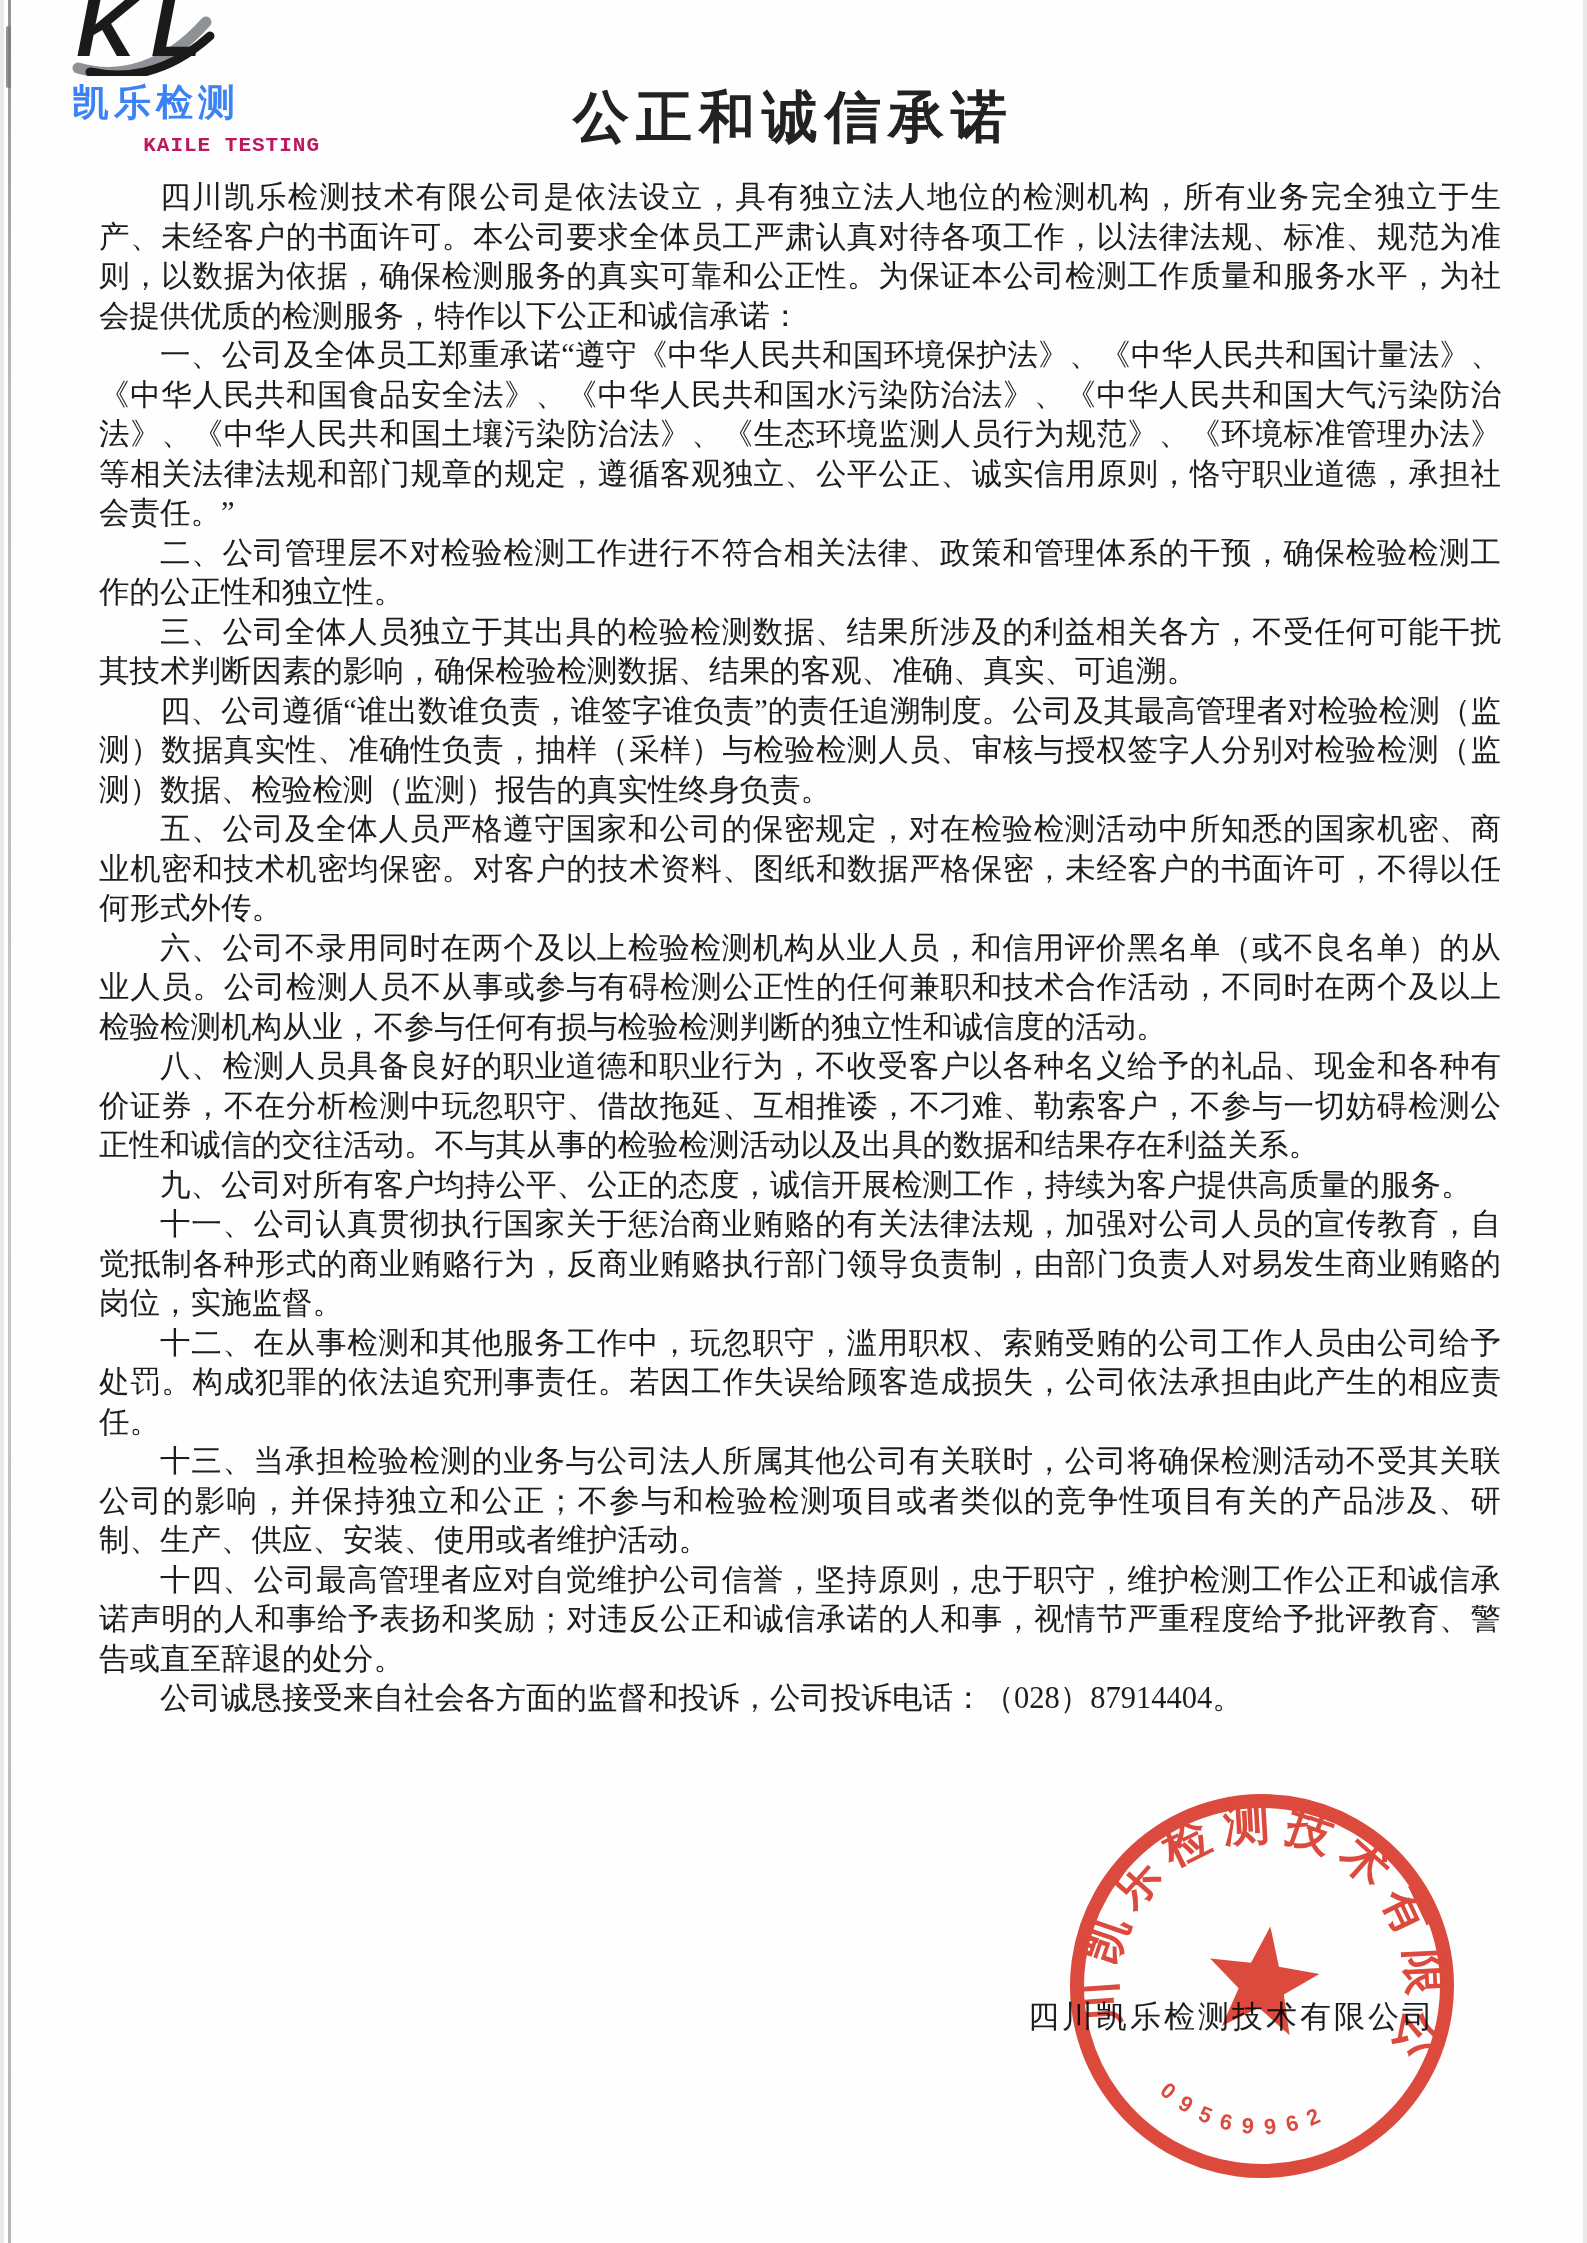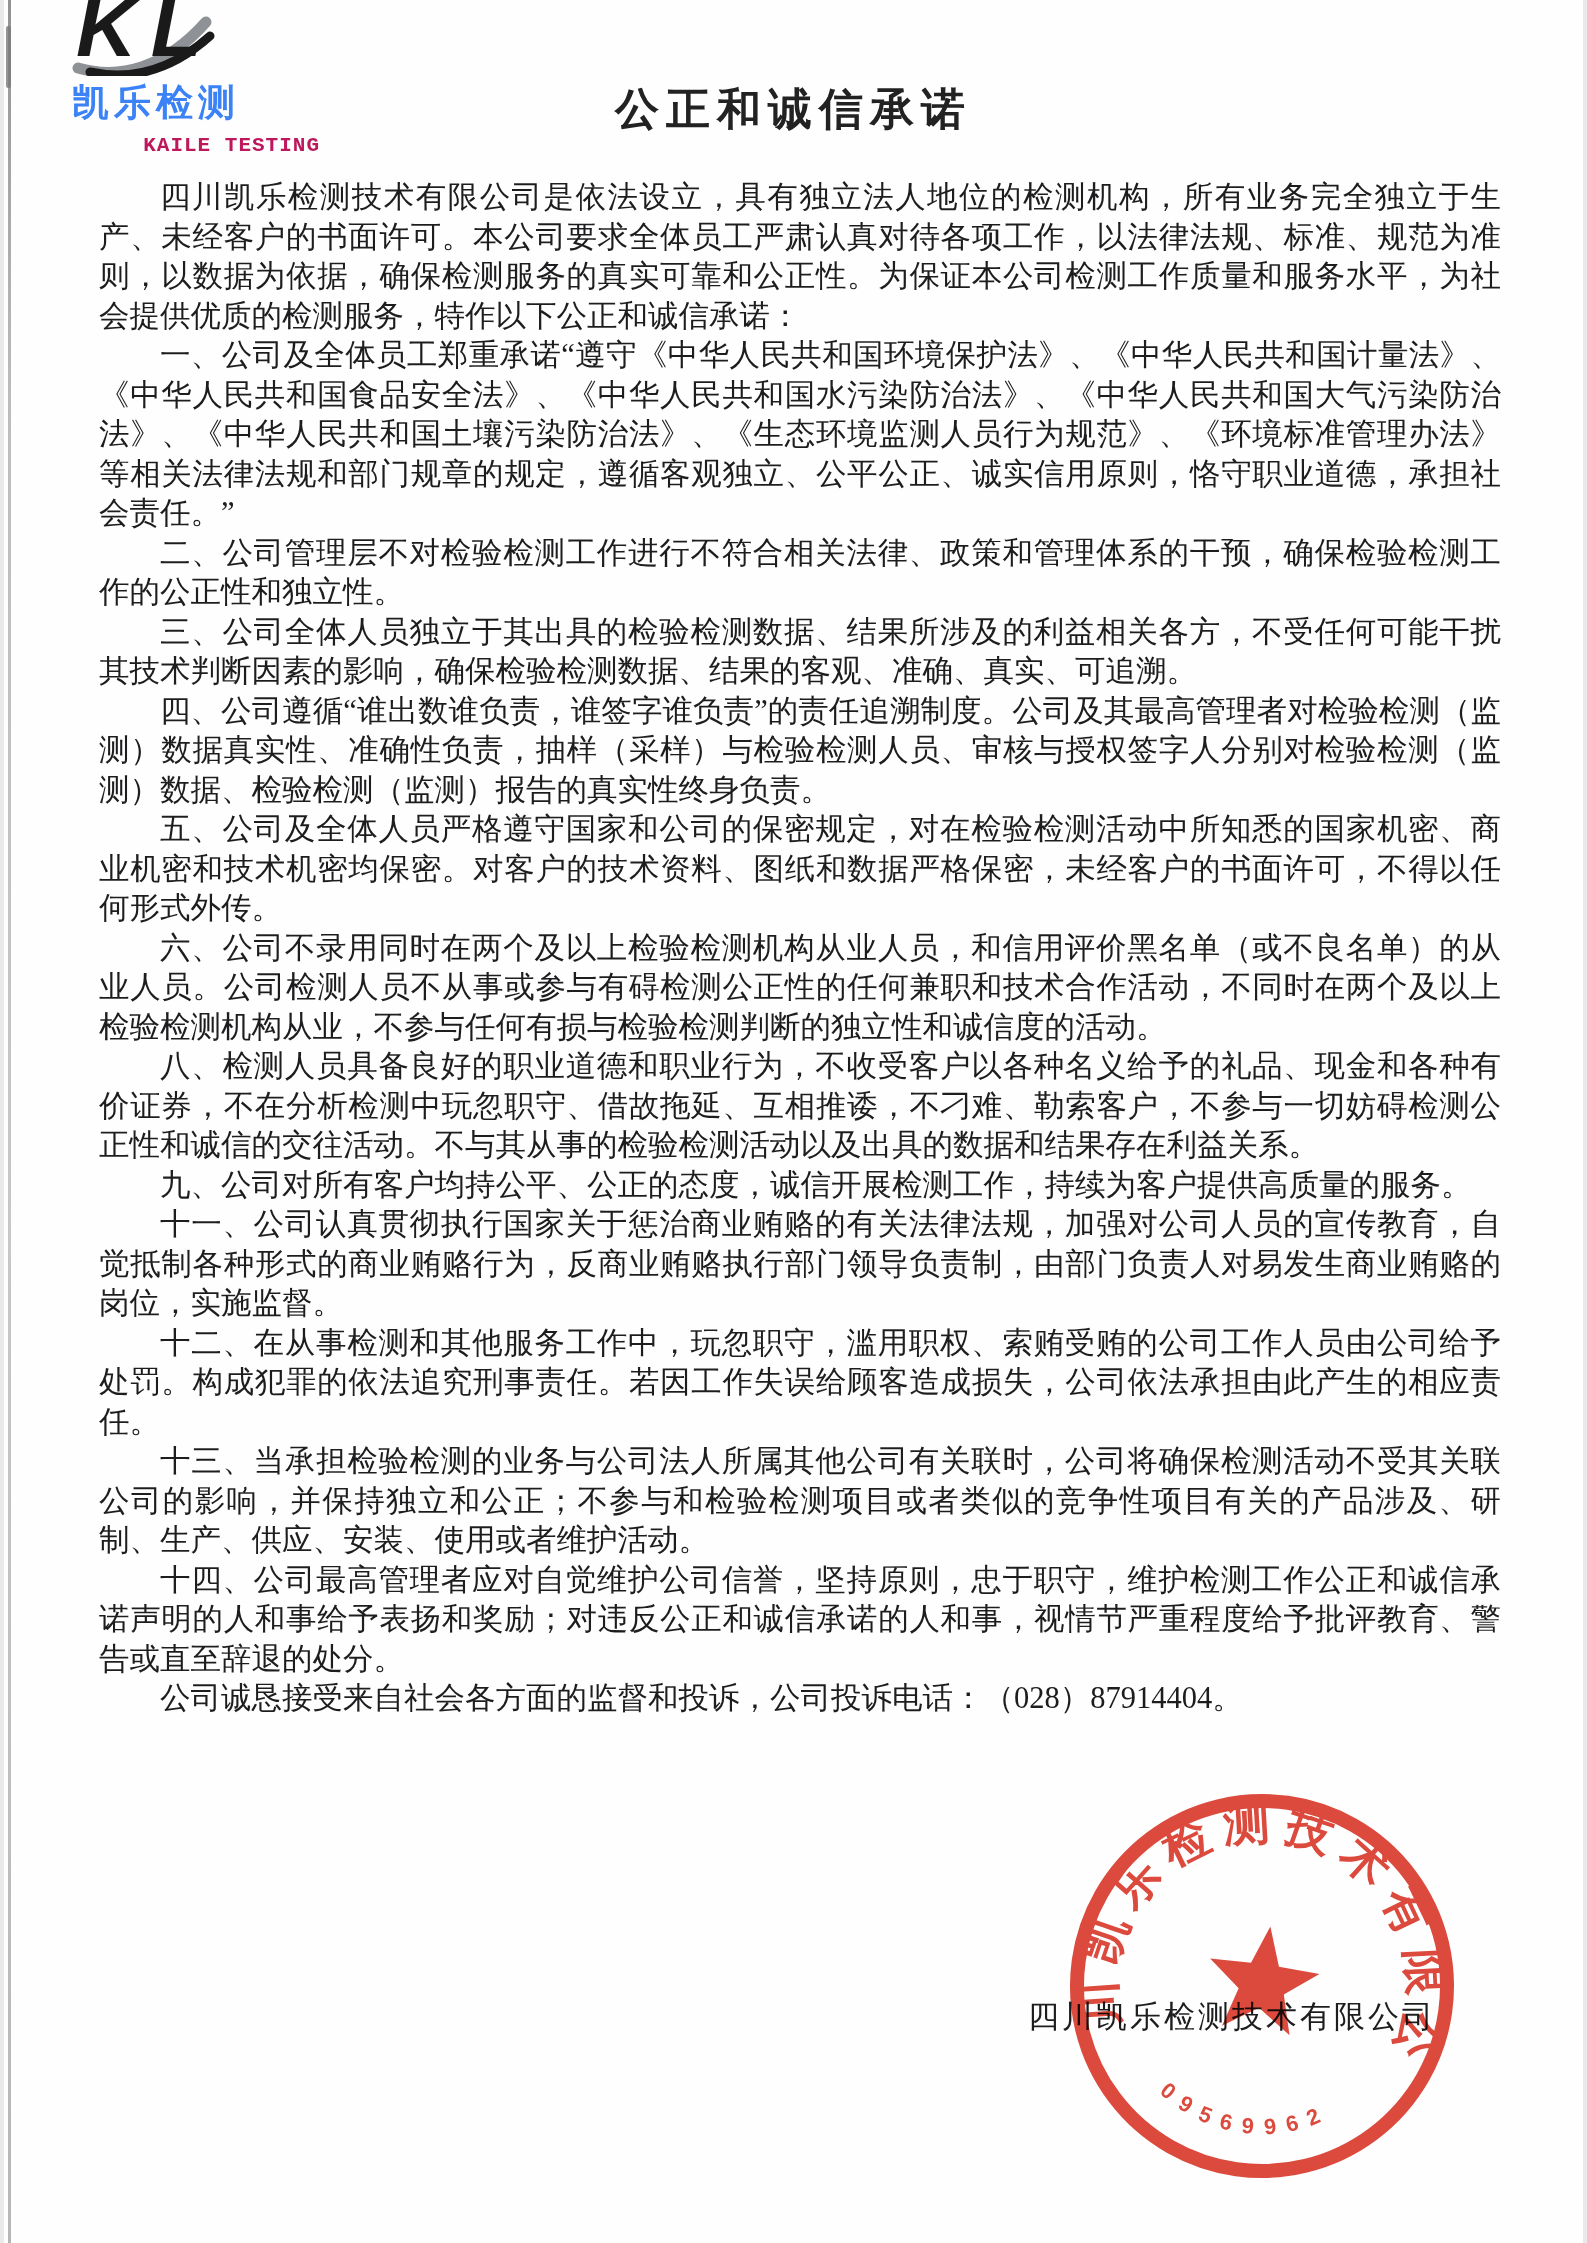--- a/index.html
+++ b/index.html
@@ -32,21 +32,21 @@
   }
   .logo-en{
     font-family:Liberation Mono, monospace;
     font-weight:bold;font-size:21px;letter-spacing:1px;color:#be185d;
     margin-left:12px;white-space:nowrap;text-align:right;
   }
   
   .title{
     position:absolute;top:80px;left:0;width:100%;
     margin:0;text-align:center;
-    font-size:44px;font-weight:bold;letter-spacing:7px;
+    font-size:56px;font-weight:bold;letter-spacing:7px;
     color:#222;
   }
   
   .body{
     position:absolute;top:178px;left:95px;width:1402px;
     font-size:30.5px;line-height:39.5px;
     text-align:justify;text-justify:inter-character;
     color:#1d1d1f;
   }
   .para{margin:0;text-indent:2em;}

